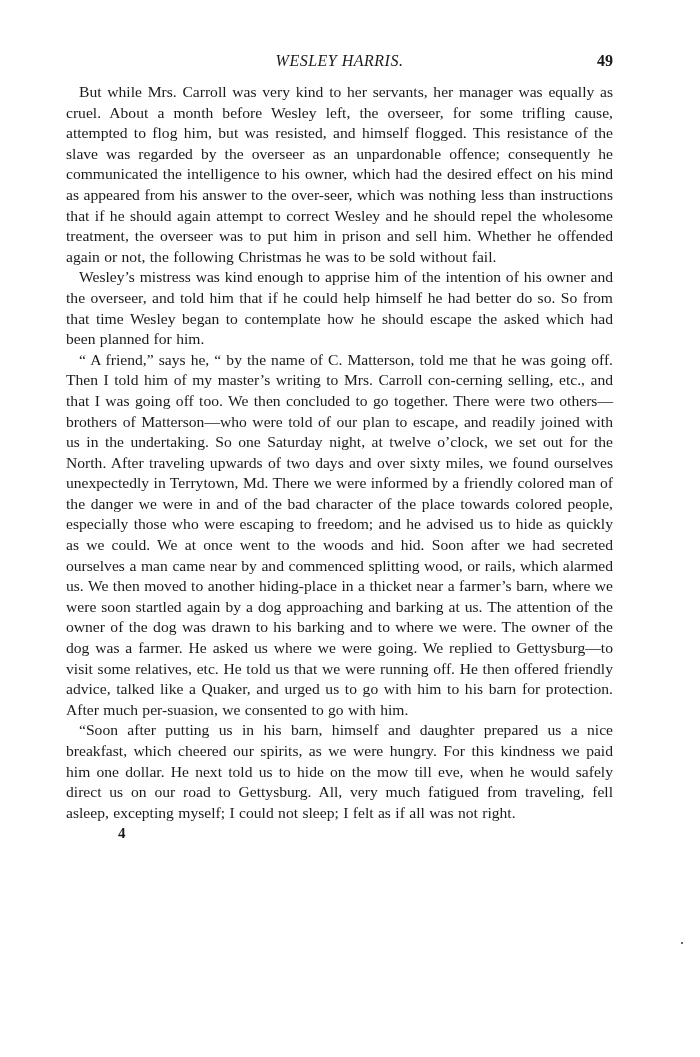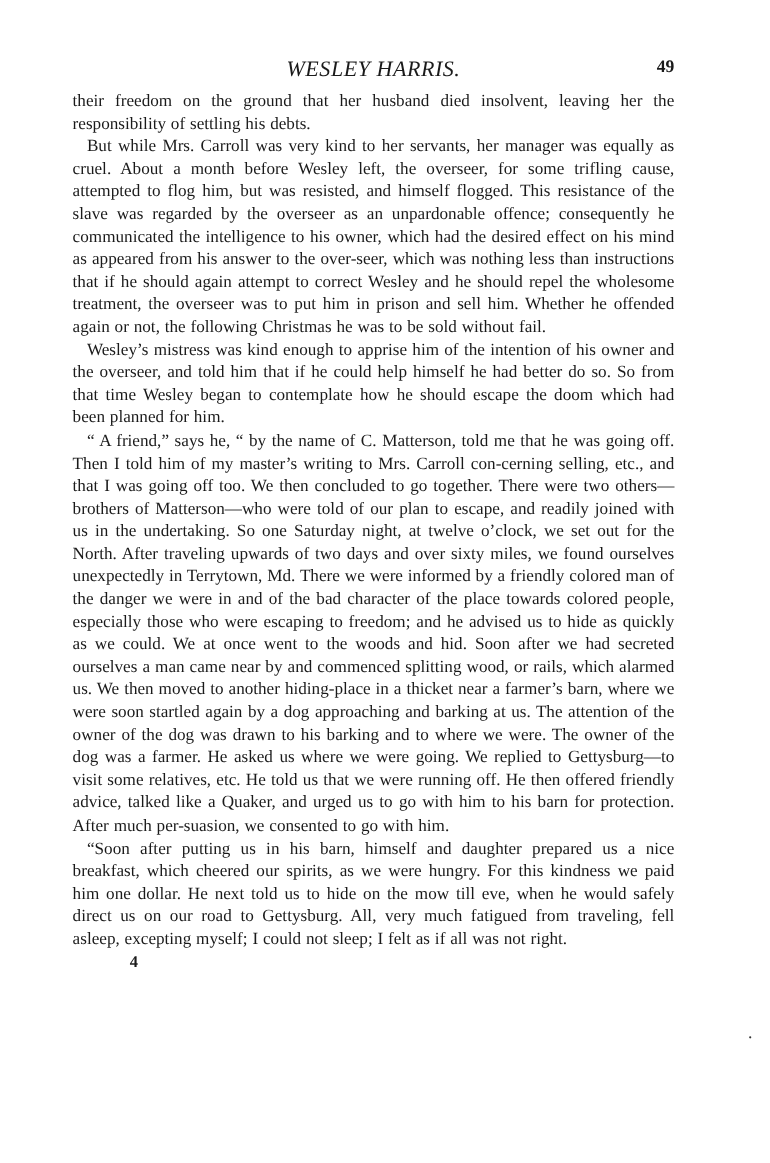--- a/index.html
+++ b/index.html
@@ -7,21 +7,21 @@
     width: 700px; height: 1057px; position: relative; overflow: hidden;
     font-family: "Liberation Serif", "DejaVu Serif", serif;
     color: #1a1a1a;
   }
   .page { position: absolute; left: 66px; top: 50px; width: 547px; }
   .running-head {
     position: relative; height: 26px;
   }
   .running-title {
     position: absolute; left: 0; right: 0; top: 2px; text-align: center;
-    font-style: italic; font-size: 20px; letter-spacing: 0.5px;
+    font-style: italic; font-size: 16px; letter-spacing: 0.5px;
   }
   .page-number {
     position: absolute; right: 0; top: 2px; font-size: 16px; font-weight: bold; font-family: Liberation Serif, serif;
   }
   .body-text { margin-top: 6px; }
   .para {
     font-size: 15.6px; line-height: 20.6px; text-align: justify;
     margin: 0; text-indent: 13px;
     word-spacing: 0.5px;
   }
@@ -37,23 +37,22 @@
 </head>
 <body>
 
 <div class="page">
   <div class="running-head">
     <div class="running-title">WESLEY HARRIS.</div>
     <div class="page-number">49</div>
   </div>
 
   <div class="body-text">
-    <p class="para continued">their freedom on the ground that her husband died insolvent, leaving her the responsibility of settling his debts.</p>
     <p class="para">But while Mrs. Carroll was very kind to her servants, her manager was equally as cruel. About a month before Wesley left, the overseer, for some trifling cause, attempted to flog him, but was resisted, and himself flogged. This resistance of the slave was regarded by the overseer as an unpardonable offence; consequently he communicated the intelligence to his owner, which had the desired effect on his mind as appeared from his answer to the over-seer, which was nothing less than instructions that if he should again attempt to correct Wesley and he should repel the wholesome treatment, the overseer was to put him in prison and sell him. Whether he offended again or not, the following Christmas he was to be sold without fail.</p>
-    <p class="para">Wesley’s mistress was kind enough to apprise him of the intention of his owner and the overseer, and told him that if he could help himself he had better do so. So from that time Wesley began to contemplate how he should escape the doom which had been planned for him.</p>
+    <p class="para">Wesley’s mistress was kind enough to apprise him of the intention of his owner and the overseer, and told him that if he could help himself he had better do so. So from that time Wesley began to contemplate how he should escape the asked which had been planned for him.</p>
     <p class="para">“ A friend,” says he, “ by the name of C. Matterson, told me that he was going off. Then I told him of my master’s writing to Mrs. Carroll con-cerning selling, etc., and that I was going off too. We then concluded to go together. There were two others—brothers of Matterson—who were told of our plan to escape, and readily joined with us in the undertaking. So one Saturday night, at twelve o’clock, we set out for the North. After traveling upwards of two days and over sixty miles, we found ourselves unexpectedly in Terrytown, Md. There we were informed by a friendly colored man of the danger we were in and of the bad character of the place towards colored people, especially those who were escaping to freedom; and he advised us to hide as quickly as we could. We at once went to the woods and hid. Soon after we had secreted ourselves a man came near by and commenced splitting wood, or rails, which alarmed us. We then moved to another hiding-place in a thicket near a farmer’s barn, where we were soon startled again by a dog approaching and barking at us. The attention of the owner of the dog was drawn to his barking and to where we were. The owner of the dog was a farmer. He asked us where we were going. We replied to Gettysburg—to visit some relatives, etc. He told us that we were running off. He then offered friendly advice, talked like a Quaker, and urged us to go with him to his barn for protection. After much per-suasion, we consented to go with him.</p>
     <p class="para">“Soon after putting us in his barn, himself and daughter prepared us a nice breakfast, which cheered our spirits, as we were hungry. For this kindness we paid him one dollar. He next told us to hide on the mow till eve, when he would safely direct us on our road to Gettysburg. All, very much fatigued from traveling, fell asleep, excepting myself; I could not sleep; I felt as if all was not right.</p>
   </div>
 
   <div class="signature-mark">4</div>
 </div>
 
 <div class="margin-dot"></div>
 
 </body></html>

